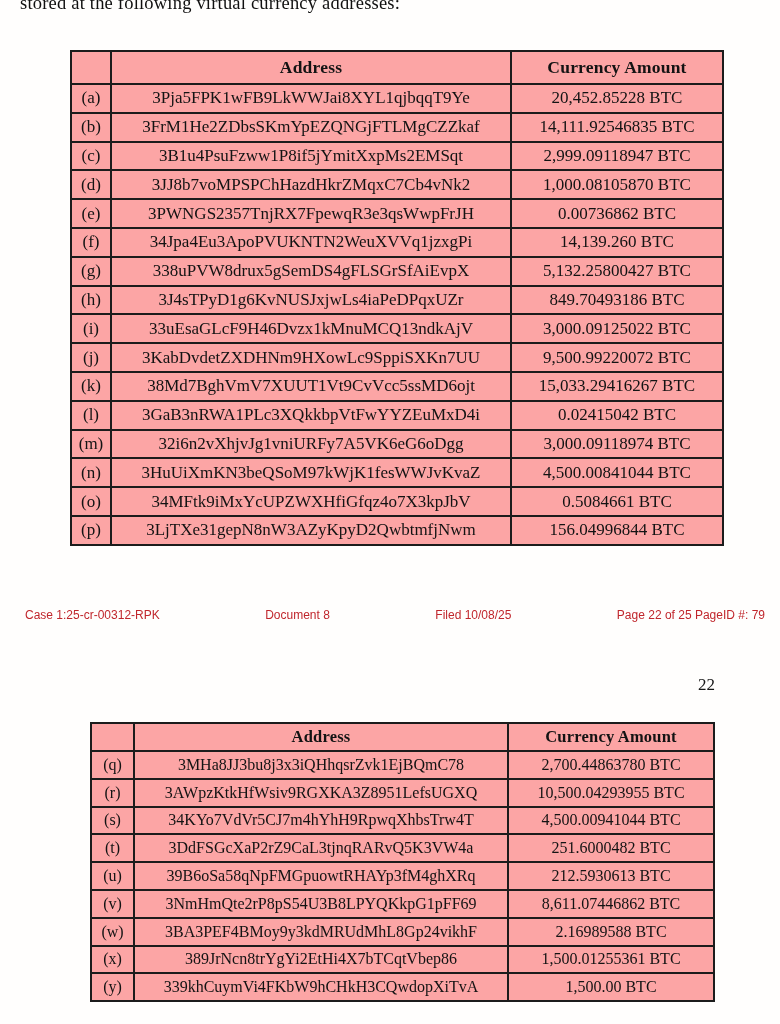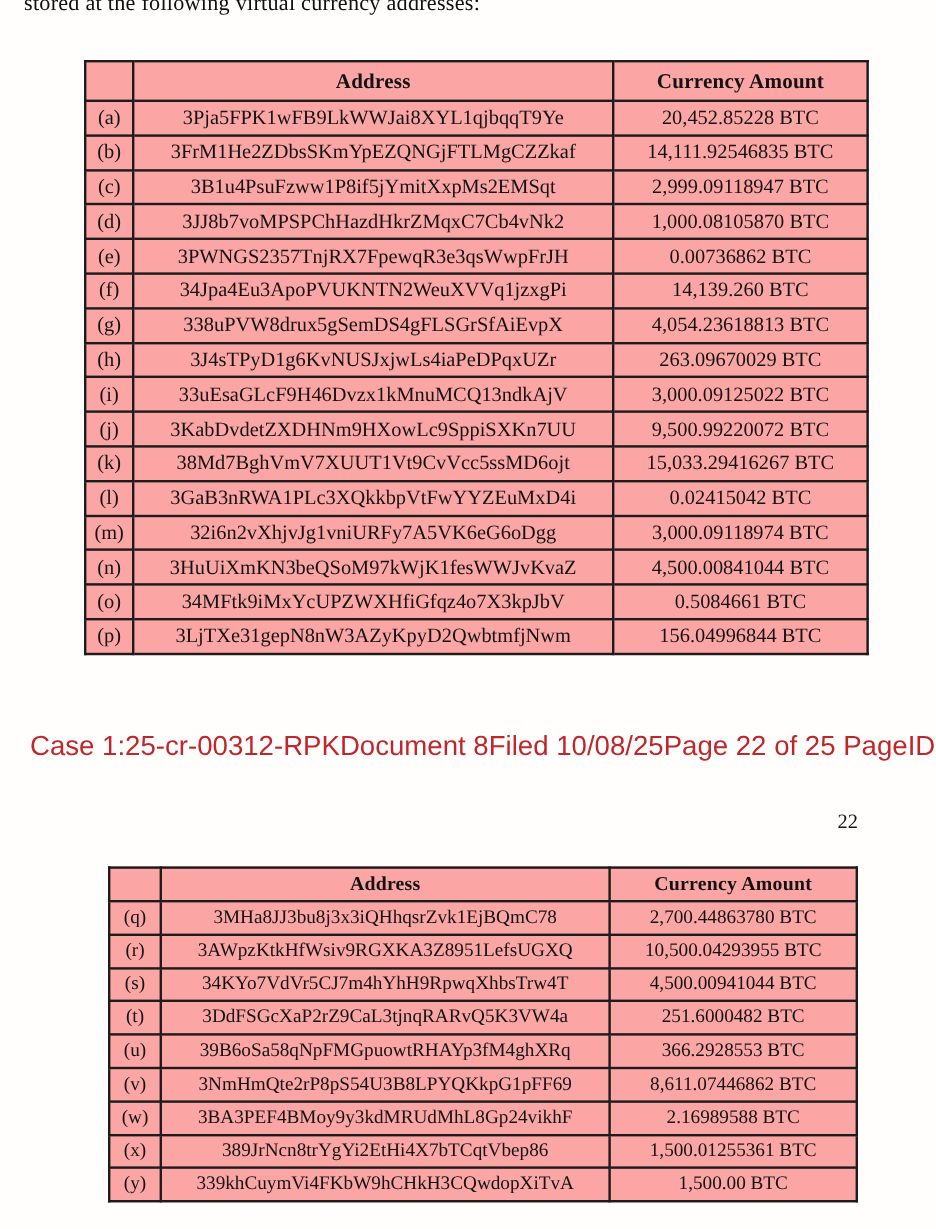--- a/index.html
+++ b/index.html
@@ -56,21 +56,21 @@
   .t2 .c-amt   { width: 206px; }
 
   .stamp {
     position: absolute;
     left: 25px;
     top: 608px;
     width: 740px;
     display: flex;
     justify-content: space-between;
     font-family: "Liberation Sans", sans-serif;
-    font-size: 23px;
+    font-size: 12px;
     color: var(--stamp-color, #c0262c);
     white-space: nowrap;
   }
   .pagenum {
     position: absolute;
     left: 698px;
     top: 675px;
     font-size: 17px;
     color: #161616;
     text-align: center;
@@ -125,27 +125,27 @@
 
         <tr>
           <td class="c-label">(f)</td>
           <td class="c-addr">34Jpa4Eu3ApoPVUKNTN2WeuXVVq1jzxgPi</td>
           <td class="c-amt">14,139.260 BTC</td>
         </tr>
 
         <tr>
           <td class="c-label">(g)</td>
           <td class="c-addr">338uPVW8drux5gSemDS4gFLSGrSfAiEvpX</td>
-          <td class="c-amt">4,054.23618813 BTC</td>
+          <td class="c-amt">5,132.25800427 BTC</td>
         </tr>
 
         <tr>
           <td class="c-label">(h)</td>
           <td class="c-addr">3J4sTPyD1g6KvNUSJxjwLs4iaPeDPqxUZr</td>
-          <td class="c-amt">263.09670029 BTC</td>
+          <td class="c-amt">849.70493186 BTC</td>
         </tr>
 
         <tr>
           <td class="c-label">(i)</td>
           <td class="c-addr">33uEsaGLcF9H46Dvzx1kMnuMCQ13ndkAjV</td>
           <td class="c-amt">3,000.09125022 BTC</td>
         </tr>
 
         <tr>
           <td class="c-label">(j)</td>
@@ -231,21 +231,21 @@
 
         <tr>
           <td class="c-label">(t)</td>
           <td class="c-addr">3DdFSGcXaP2rZ9CaL3tjnqRARvQ5K3VW4a</td>
           <td class="c-amt">251.6000482 BTC</td>
         </tr>
 
         <tr>
           <td class="c-label">(u)</td>
           <td class="c-addr">39B6oSa58qNpFMGpuowtRHAYp3fM4ghXRq</td>
-          <td class="c-amt">366.2928553 BTC</td>
+          <td class="c-amt">212.5930613 BTC</td>
         </tr>
 
         <tr>
           <td class="c-label">(v)</td>
           <td class="c-addr">3NmHmQte2rP8pS54U3B8LPYQKkpG1pFF69</td>
           <td class="c-amt">8,611.07446862 BTC</td>
         </tr>
 
         <tr>
           <td class="c-label">(w)</td>

